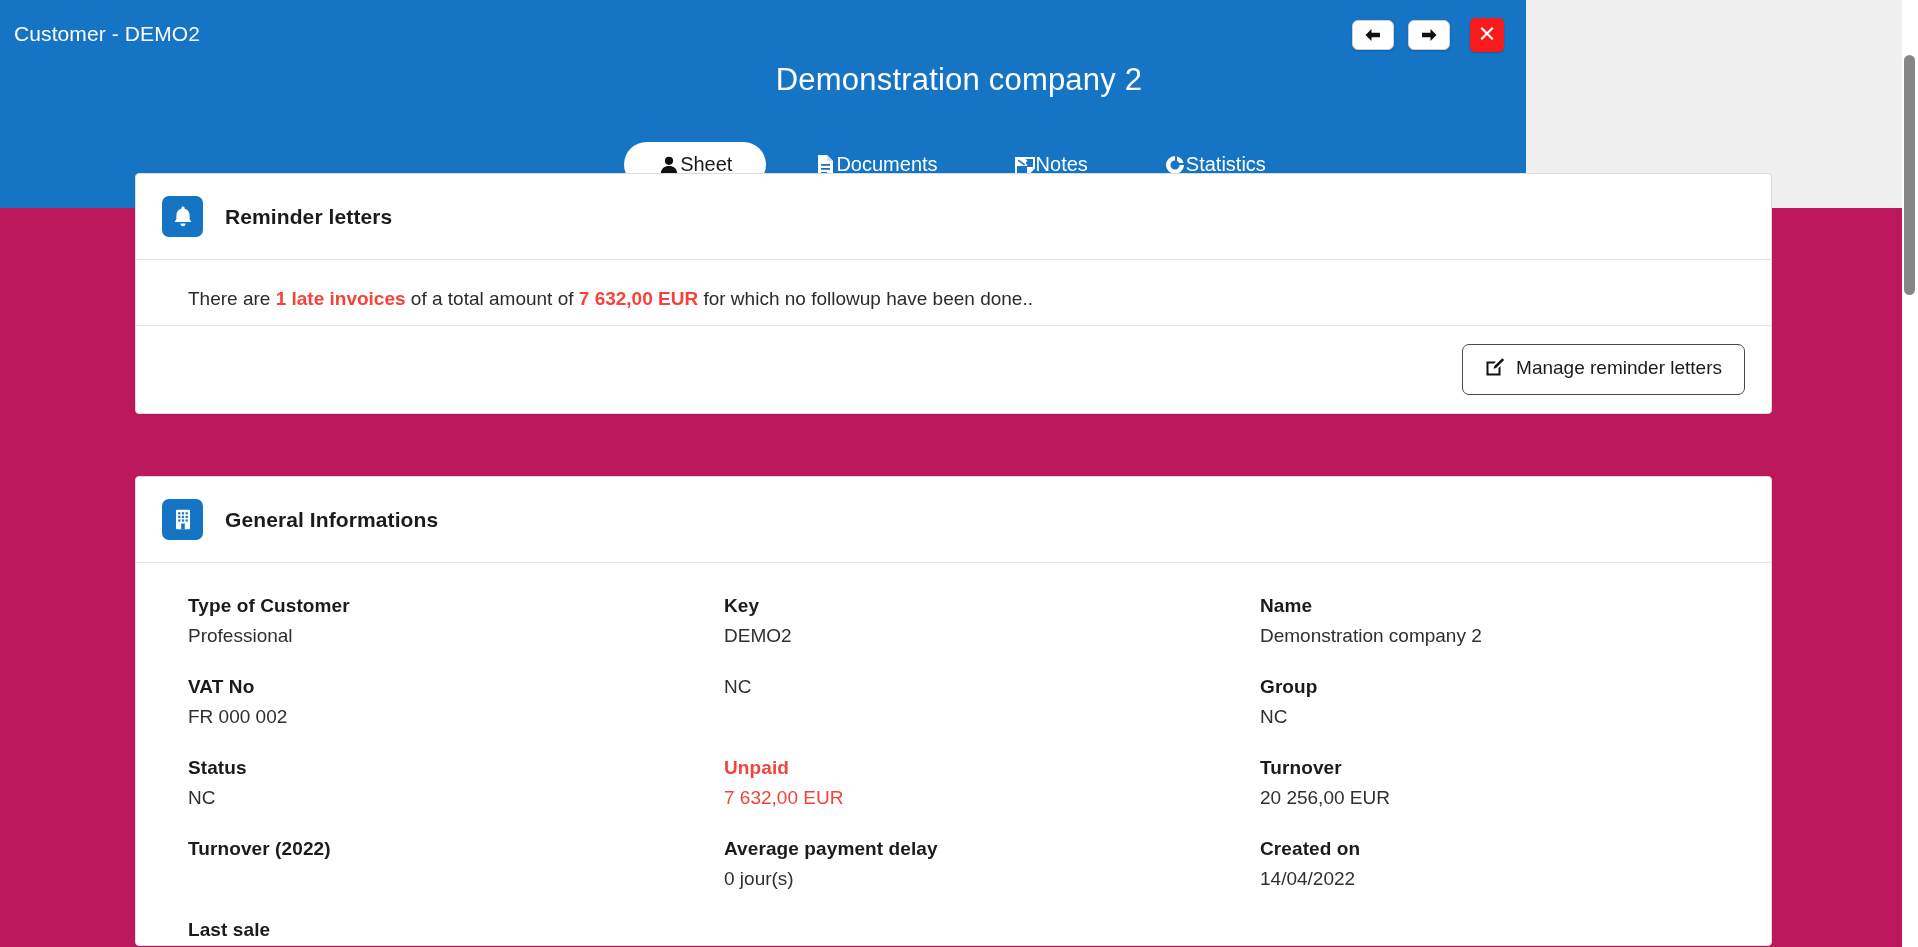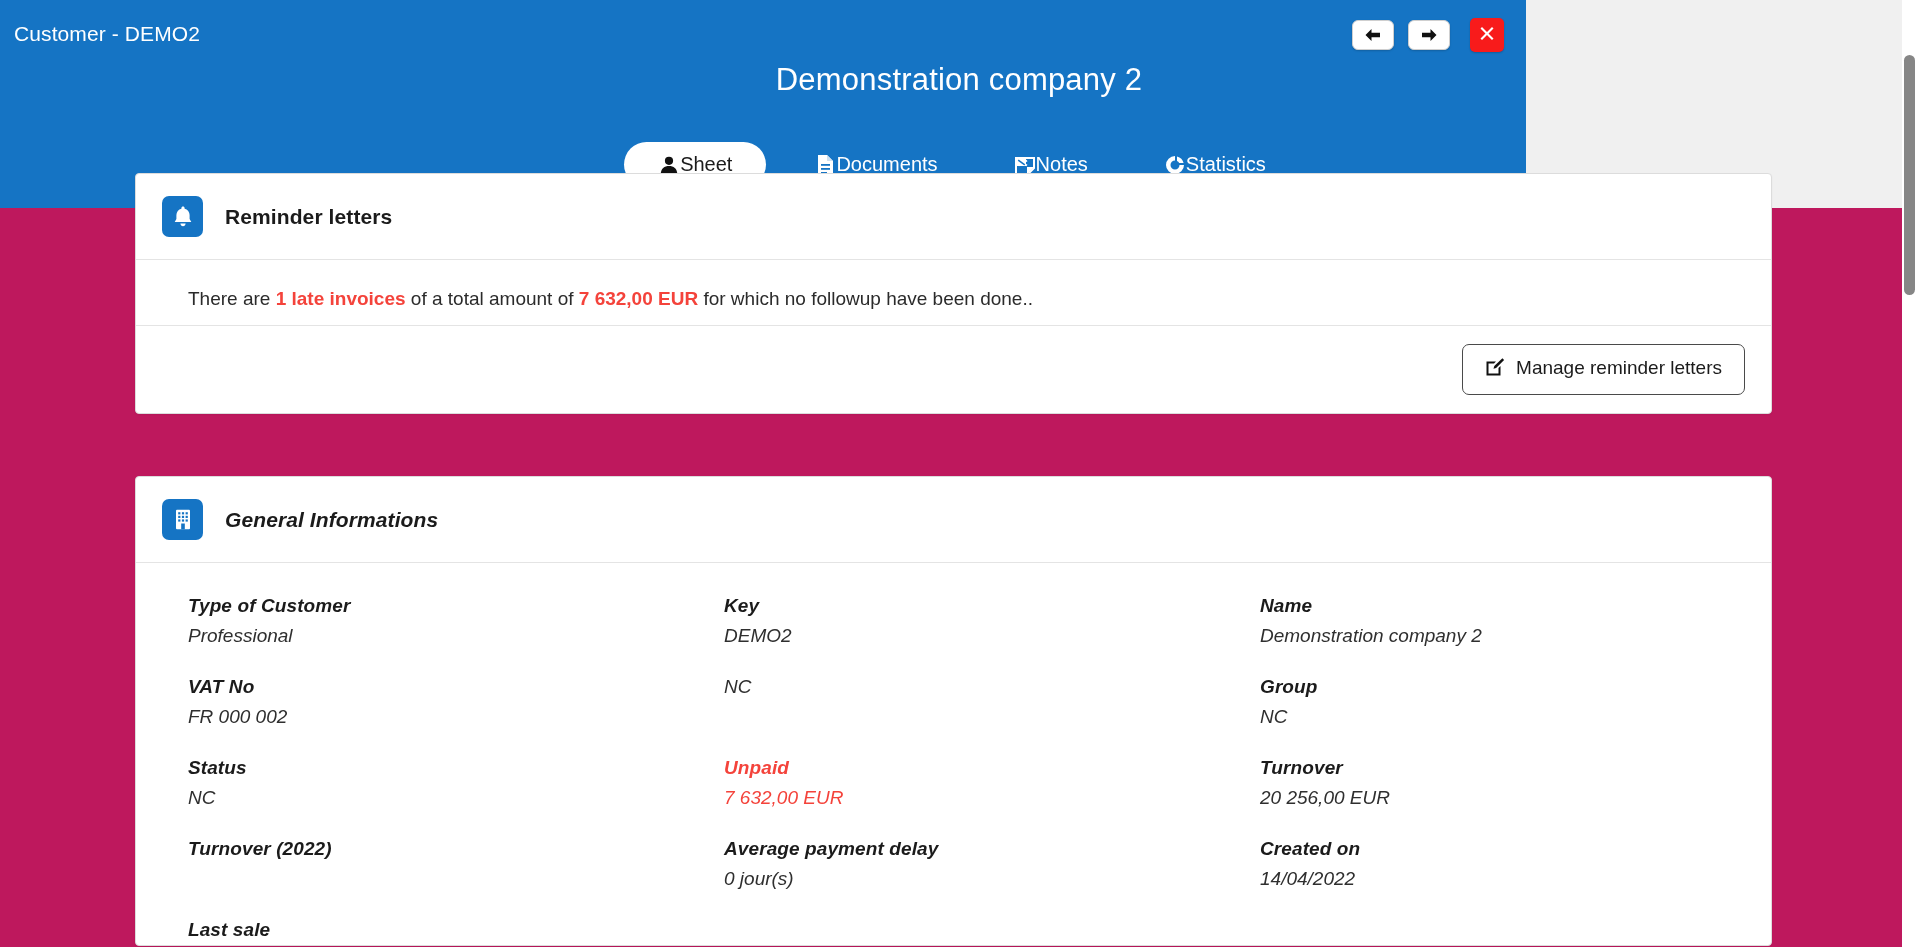--- a/index.html
+++ b/index.html
@@ -137,21 +137,20 @@
   #reminder-card {
     left: 135px;
     top: -35px;
     width: 1637px;
   }
   #general-card {
     left: 135px;
     top: 268px;
     width: 1637px;
     height: 470px;
-    font-style: italic;
   }
 
   .card-header {
     display: flex;
     align-items: center;
     gap: 22px;
     padding: 22px 26px;
     border-bottom: 1px solid #e4e4e4;
   }
   .card-icon {

